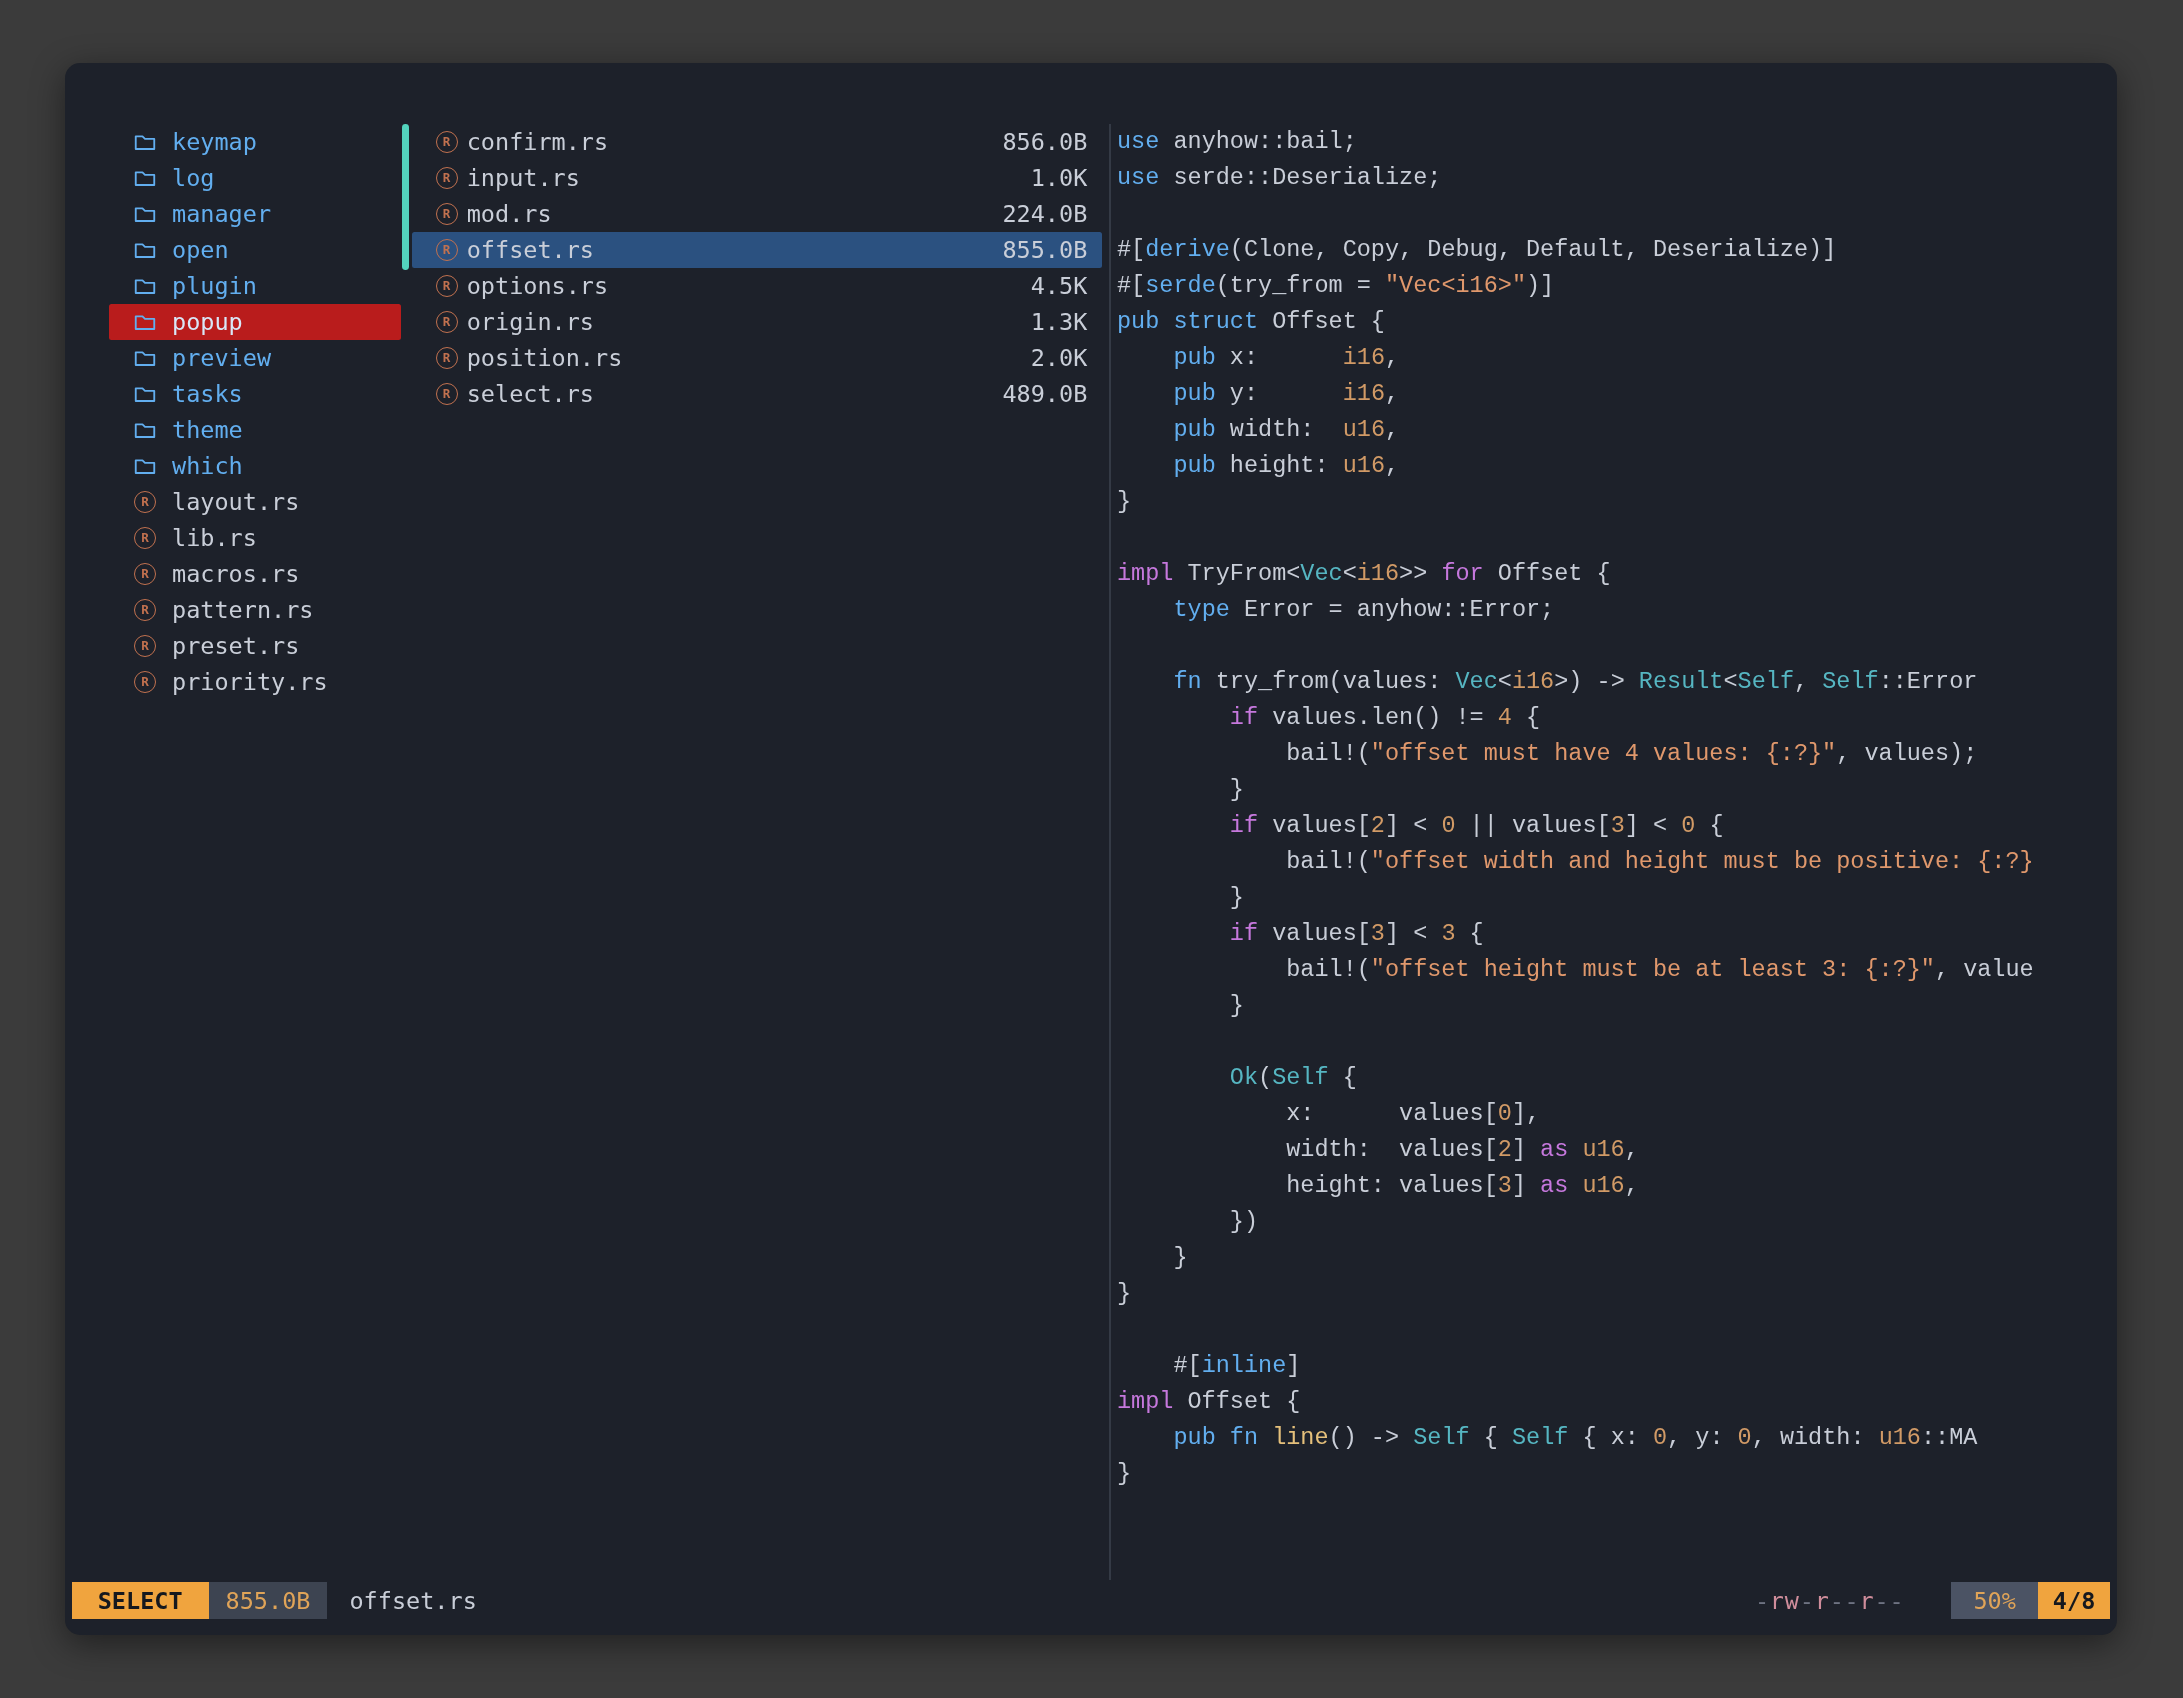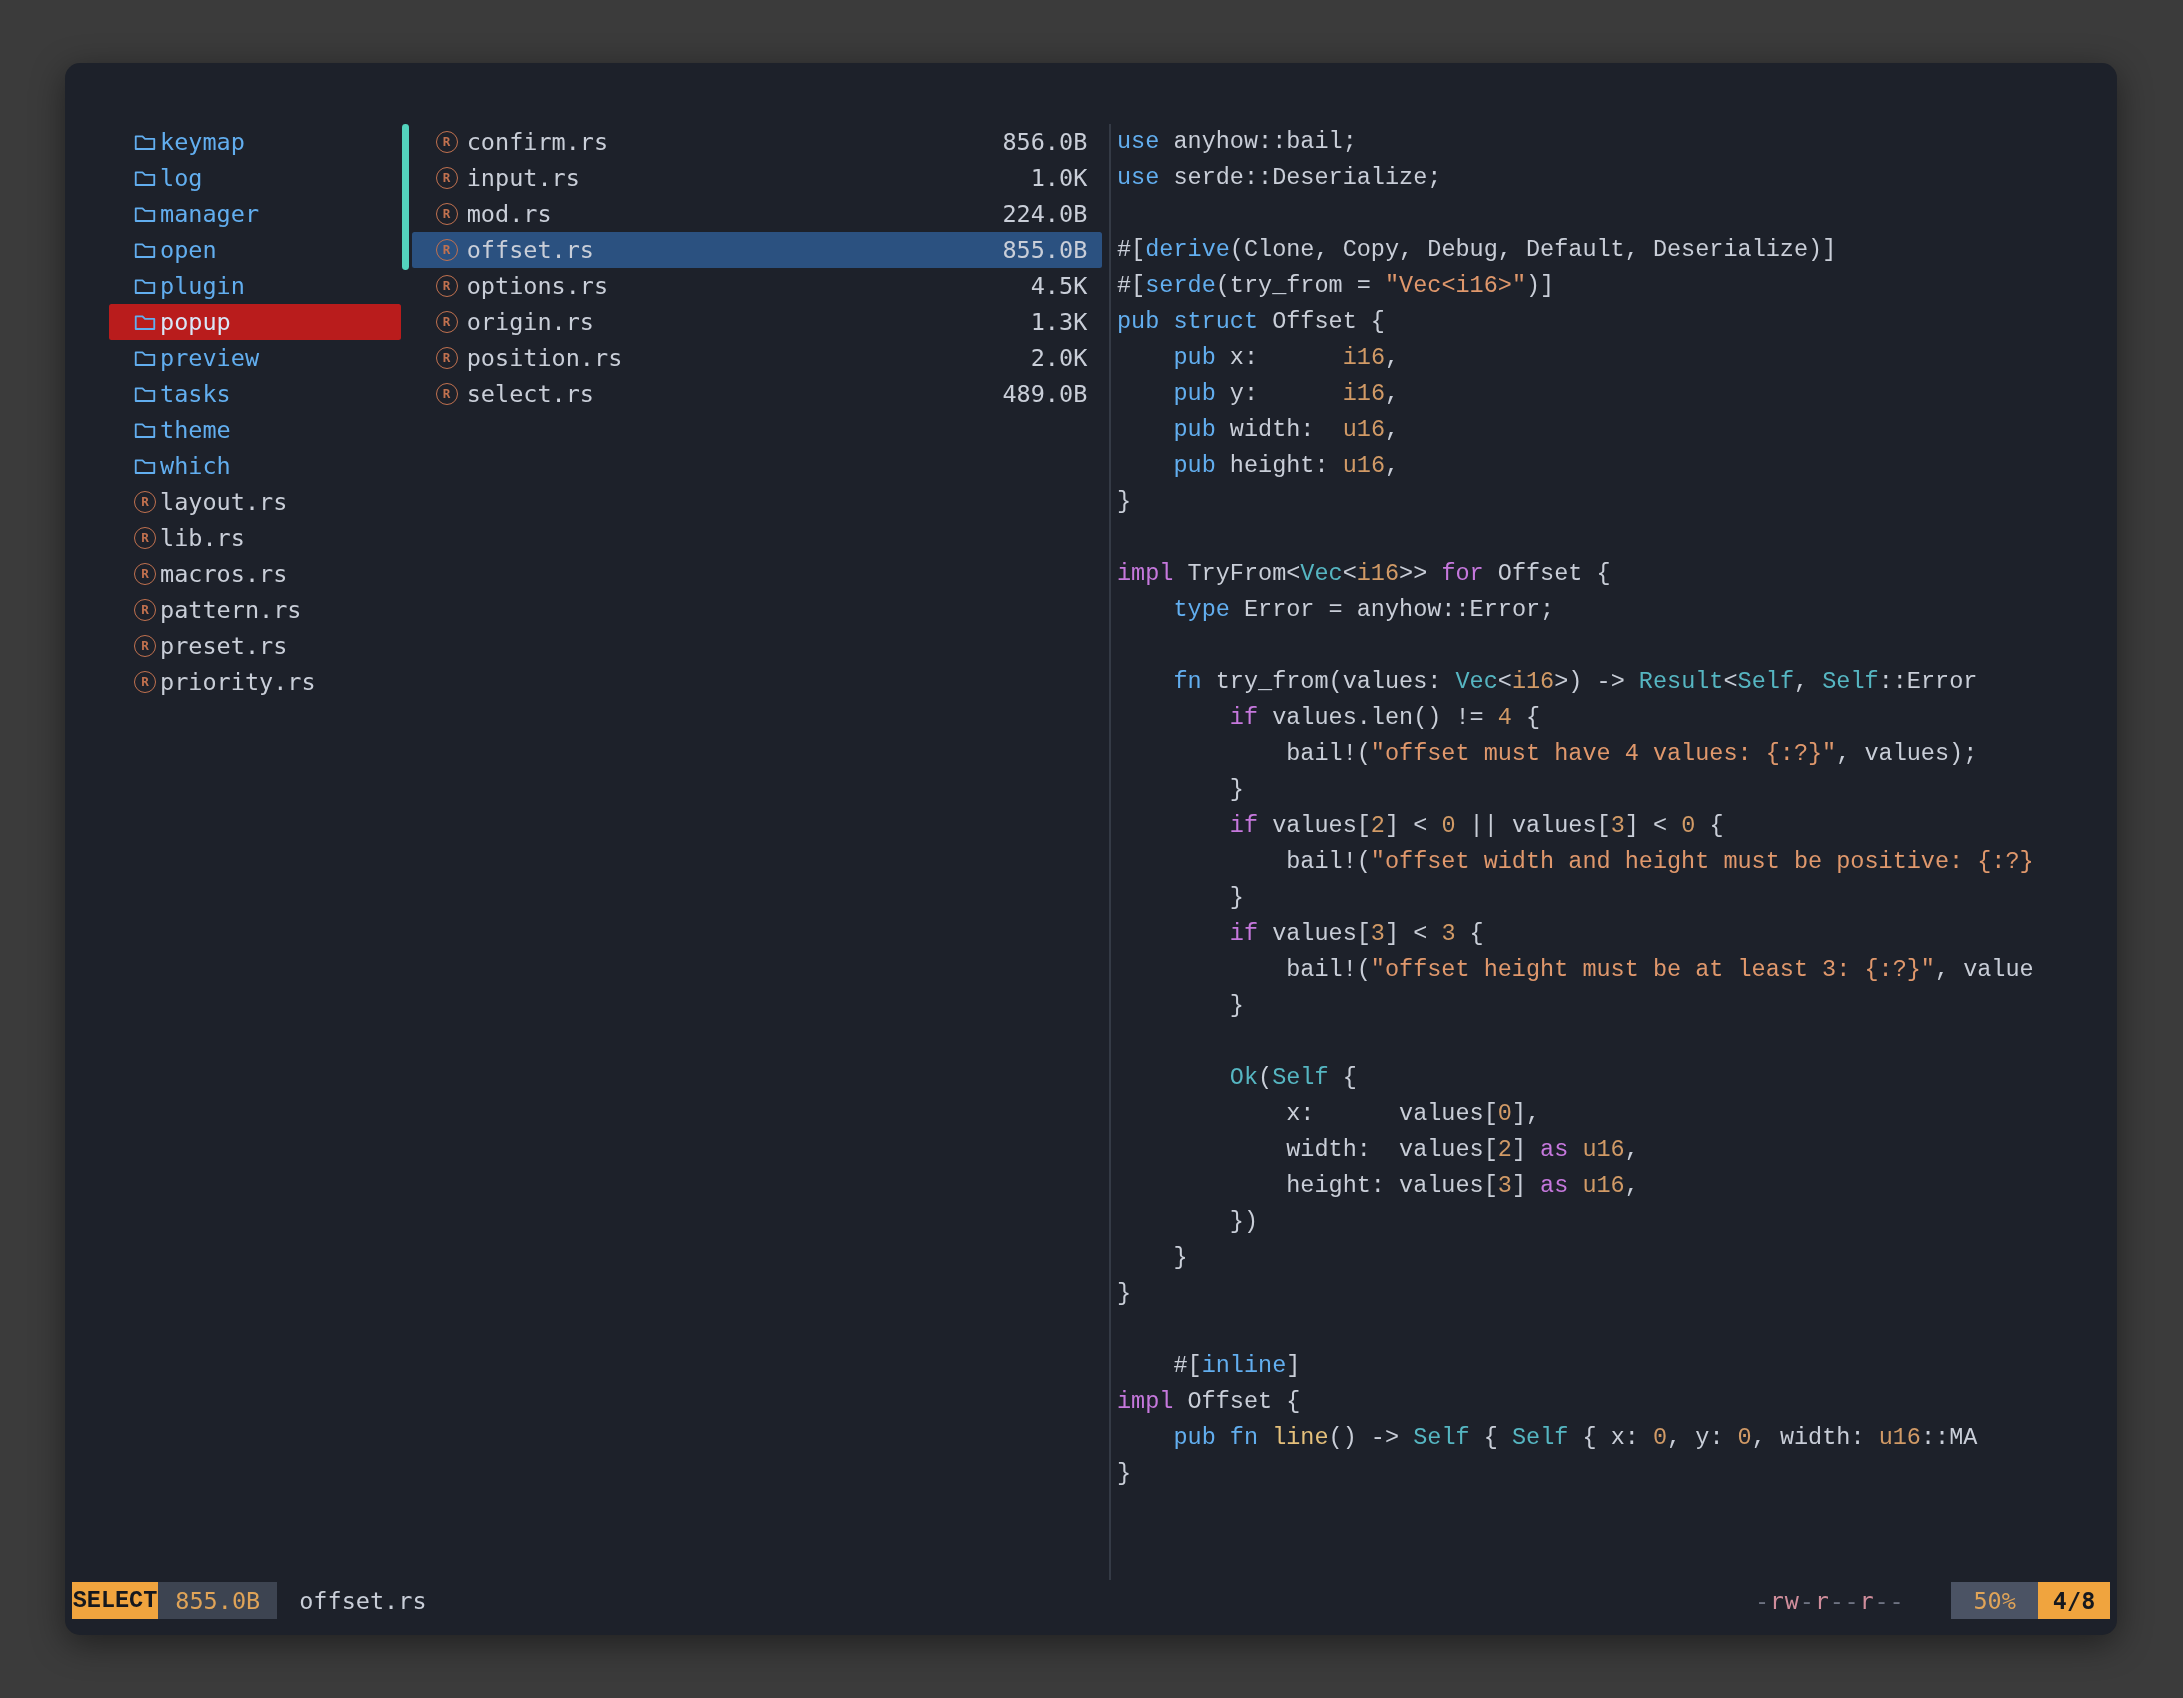--- a/index.html
+++ b/index.html
@@ -7,42 +7,42 @@
   .window{position:absolute;left:65px;top:63px;width:2052px;height:1572px;
     background:#1d212a;border-radius:15px;overflow:hidden;
     box-shadow:0 8.4px 34px rgba(0,0,0,.45);}
   
   .sidebar{position:absolute;left:44px;top:61px;width:292px;}
   .middle{position:absolute;left:337px;top:61px;width:707px;}
   .mscroll{position:absolute;left:0;top:0;width:6.7px;height:146px;background:#53d3bd;border-radius:3.4px;}
   .vdivider{position:absolute;left:1044px;top:61px;height:1456px;width:1.7px;background:#343a45;}
   .preview{position:absolute;left:1052px;top:61px;right:3.4px;height:1456px;overflow:hidden;}
   
-  .row{height:36px;display:flex;align-items:center;gap:4px;font-size:23.5px;color:#c9ced8;cursor:default;}
+  .row{height:36px;display:flex;align-items:center;gap:16px;font-size:23.5px;color:#c9ced8;cursor:default;}
   .sidebar .row{padding-left:25px;border-radius:2.5px;}
   .sidebar .folder .lbl, .sidebar .row.folder{color:#62aeef;}
   .sidebar .row.sel{background:#b91c1c;}
   .sidebar .row.sel .lbl{color:#d9e7f8;}
   .middle .row{margin-left:10px;margin-right:6.7px;padding:0 15px 0 23.5px;border-radius:2.5px;gap:9.2px;}
   .middle .row.msel{background:#2b5180;}
   .middle .size{margin-left:auto;}
   .icon{flex:0 0 auto;}
   .rust-icon{width:20px;height:20px;border:1.7px solid #c1714f;border-radius:50%;
     color:#c1714f;font-size:12.6px;font-weight:bold;display:inline-flex;
     align-items:center;justify-content:center;line-height:1;}
   
   .code-line{height:36px;line-height:36px;white-space:pre;font-size:23.5px;font-family:Liberation Mono, monospace;}
   .tok-w{color:#c9ced8}.tok-b{color:#62aeef}.tok-p{color:#c678dd}
   .tok-o{color:#d19a66}.tok-s{color:#e0986c}.tok-c{color:#56b6c2}.tok-y{color:#e5c07b}
   
   .statusbar{position:absolute;left:6.7px;right:6.7px;top:1519px;height:37px;
     display:flex;justify-content:space-between;align-items:center;font-size:23.5px;color:#c9ced8;}
   .sb-left,.sb-right{display:flex;align-items:center;height:37px;}
   .chip{display:inline-flex;align-items:center;height:37px;padding:0 17px;}
-  .chip.mode{background:#f0a43e;color:#15181e;font-weight:bold;padding:0 1px;font-family:Liberation Mono, monospace;}
+  .chip.mode{background:#f0a43e;color:#15181e;font-weight:bold;padding:0 26px;}
   .chip.size{background:#3d4451;color:#e0a458;}
   .chip.pct{background:#4b5364;color:#e0a458;padding:0 22px;}
   .chip.pos{background:#f0a43e;color:#15181e;font-weight:bold;padding:0 15px;}
   .fname{margin-left:22px;}
   .perms{margin-right:47px;letter-spacing:0.8px;}
   .pdash{color:#6e7382}.pchar{color:#cf8d9b}
 </style>
 </head>
 <body>
 

